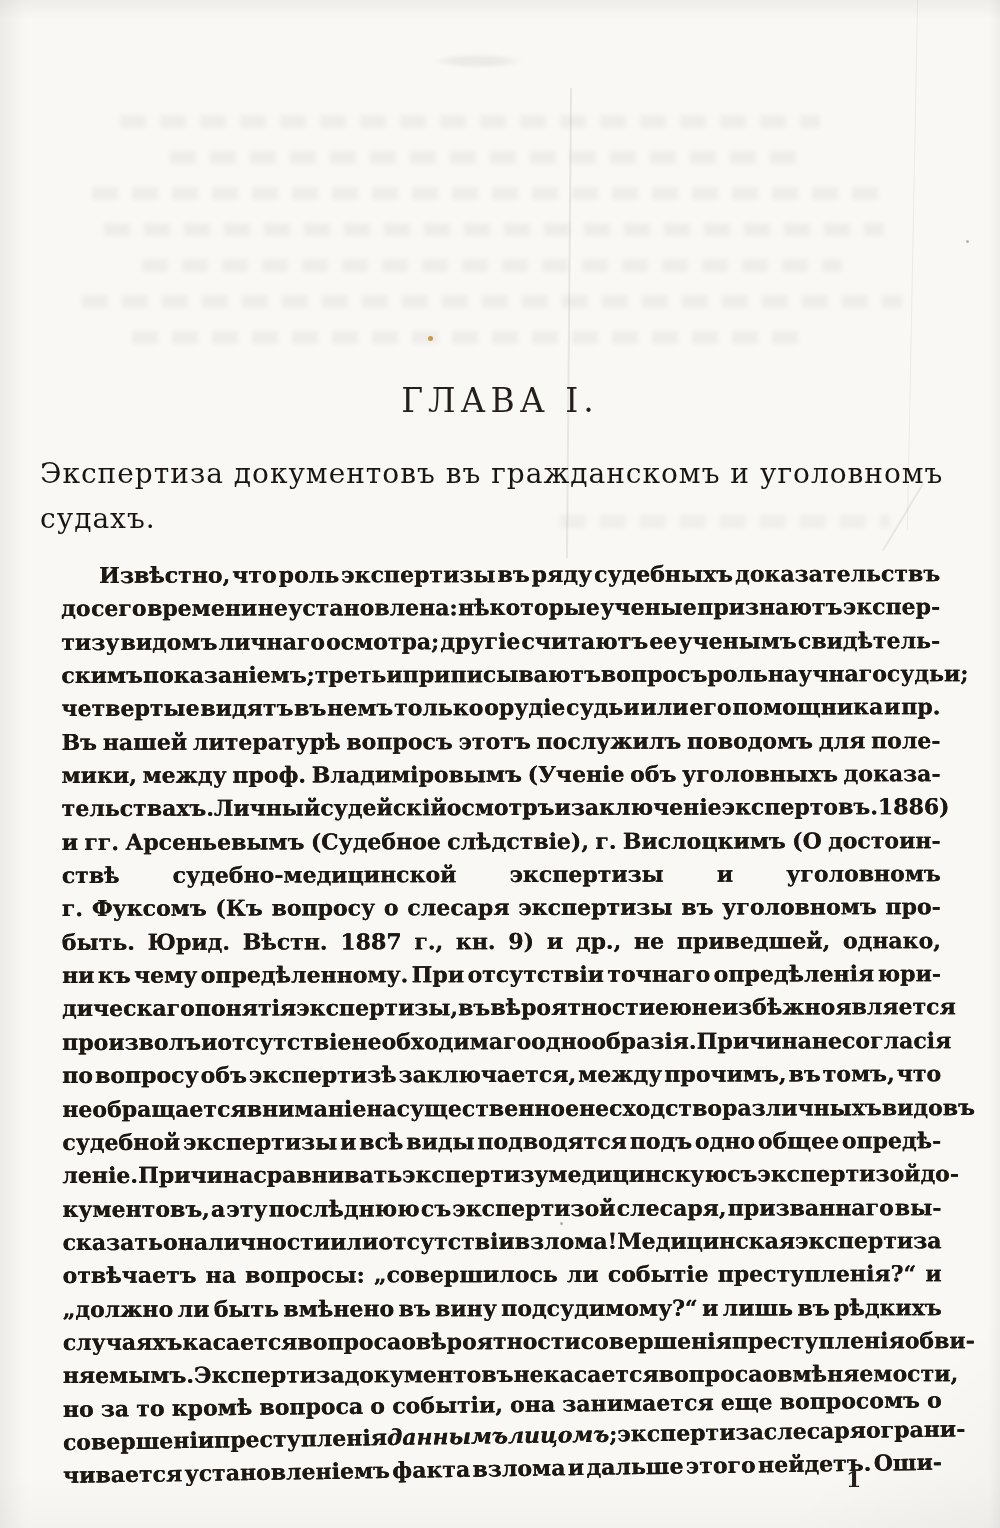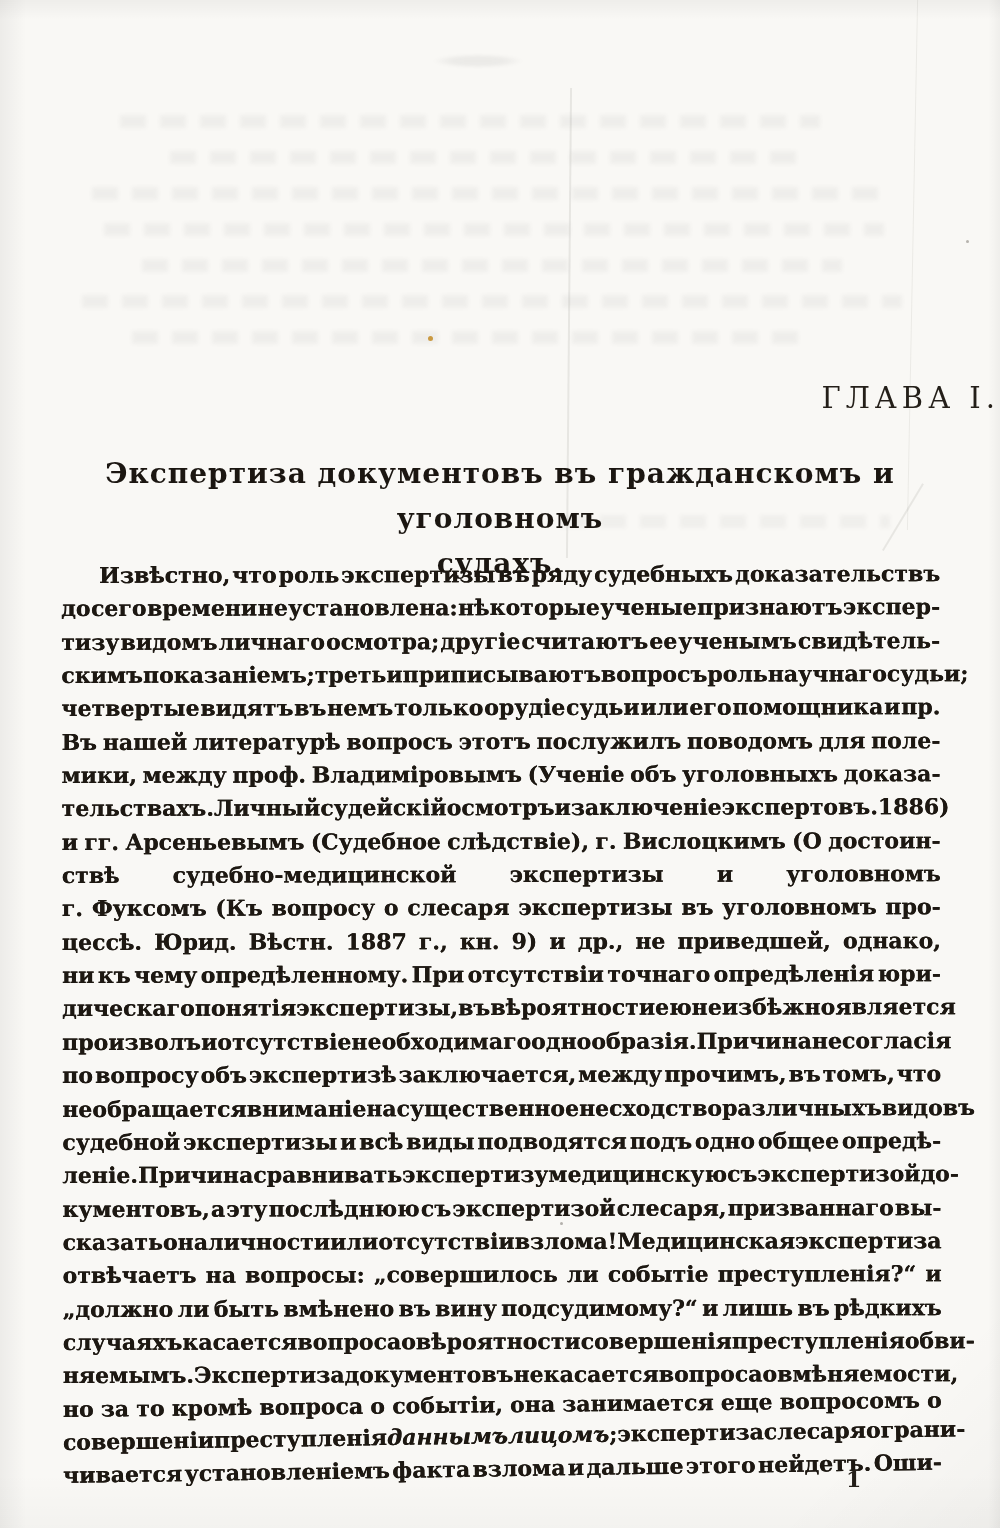--- a/index.html
+++ b/index.html
@@ -27,26 +27,26 @@
   }
   .ghost-orn{
     position:absolute;left:432px;top:54px;width:92px;height:14px;
     opacity:0.10;filter:blur(1.5px);
     background:radial-gradient(ellipse at center,#777 0 40%,transparent 70%);
   }
   .crease{position:absolute;background:rgba(60,55,48,0.09);}
   .speck{position:absolute;border-radius:50%;}
   .heading{
     position:absolute;top:381px;left:0;width:100%;
-    text-align:right;font-size:29px;font-weight:400;
+    text-align:center;font-size:33px;font-weight:400;
     letter-spacing:5px;color:#241f19;
   }
   .title{
     position:absolute;top:451px;left:40px;width:920px;
-    text-align:center;font-size:28px;font-weight:700;
+    text-align:left;font-size:28px;font-weight:400;
     letter-spacing:1px;line-height:45px;color:#1b1611;
   }
   .body-block{
     position:absolute;top:562px;left:61px;width:879px;
     font-size:22px;font-weight:700;color:#1d1812;
     transform:rotate(-0.12deg);transform-origin:top left;
     text-shadow:0.3px 0 0 currentColor;
   }
   .jline{
     display:flex;justify-content:space-between;
@@ -95,21 +95,21 @@
     <div class="jline"><span>до</span><span>сего</span><span>времени</span><span>не</span><span>установлена:</span><span>нѣкоторые</span><span>ученые</span><span>признаютъ</span><span>экспер-</span></div>
     <div class="jline"><span>тизу</span><span>видомъ</span><span>личнаго</span><span>осмотра;</span><span>другіе</span><span>считаютъ</span><span>ее</span><span>ученымъ</span><span>свидѣтель-</span></div>
     <div class="jline"><span>скимъ</span><span>показаніемъ;</span><span>третьи</span><span>приписываютъ</span><span>вопросъ</span><span>роль</span><span>научнаго</span><span>судьи;</span></div>
     <div class="jline"><span>четвертые</span><span>видятъ</span><span>въ</span><span>немъ</span><span>только</span><span>орудіе</span><span>судьи</span><span>или</span><span>его</span><span>помощника</span><span>и</span><span>пр.</span></div>
     <div class="jline"><span>Въ</span><span>нашей</span><span>литературѣ</span><span>вопросъ</span><span>этотъ</span><span>послужилъ</span><span>поводомъ</span><span>для</span><span>поле-</span></div>
     <div class="jline"><span>мики,</span><span>между</span><span>проф.</span><span>Владиміровымъ</span><span>(Ученіе</span><span>объ</span><span>уголовныхъ</span><span>доказа-</span></div>
     <div class="jline"><span>тельствахъ.</span><span>Личный</span><span>судейскій</span><span>осмотръ</span><span>и</span><span>заключеніе</span><span>экспертовъ.</span><span>1886)</span></div>
     <div class="jline"><span>и</span><span>гг.</span><span>Арсеньевымъ</span><span>(Судебное</span><span>слѣдствіе),</span><span>г.</span><span>Вислоцкимъ</span><span>(О</span><span>достоин-</span></div>
     <div class="jline"><span>ствѣ</span><span>судебно-медицинской</span><span>экспертизы</span><span>и</span><span>уголовномъ</span></div>
     <div class="jline"><span>г.</span><span>Фуксомъ</span><span>(Къ</span><span>вопросу</span><span>о</span><span>слесаря</span><span>экспертизы</span><span>въ</span><span>уголовномъ</span><span>про-</span></div>
-    <div class="jline"><span>цессѣ.</span><span>Юрид.</span><span>Вѣстн.</span><span>1887</span><span>г.,</span><span>кн.</span><span>9)</span><span>и</span><span>др.,</span><span>не</span><span>приведшей,</span><span>однако,</span></div>
+    <div class="jline"><span>быть.</span><span>Юрид.</span><span>Вѣстн.</span><span>1887</span><span>г.,</span><span>кн.</span><span>9)</span><span>и</span><span>др.,</span><span>не</span><span>приведшей,</span><span>однако,</span></div>
     <div class="jline"><span>ни</span><span>къ</span><span>чему</span><span>опредѣленному.</span><span>При</span><span>отсутствіи</span><span>точнаго</span><span>опредѣленія</span><span>юри-</span></div>
     <div class="jline"><span>дическаго</span><span>понятія</span><span>экспертизы,</span><span>въ</span><span>вѣроятности</span><span>ею</span><span>неизбѣжно</span><span>является</span></div>
     <div class="jline"><span>произволъ</span><span>и</span><span>отсутствіе</span><span>необходимаго</span><span>однообразія.</span><span>Причина</span><span>несогласія</span></div>
     <div class="jline"><span>по</span><span>вопросу</span><span>объ</span><span>экспертизѣ</span><span>заключается,</span><span>между</span><span>прочимъ,</span><span>въ</span><span>томъ,</span><span>что</span></div>
     <div class="jline"><span>не</span><span>обращается</span><span>вниманіе</span><span>на</span><span>существенное</span><span>несходство</span><span>различныхъ</span><span>видовъ</span></div>
     <div class="jline"><span>судебной</span><span>экспертизы</span><span>и</span><span>всѣ</span><span>виды</span><span>подводятся</span><span>подъ</span><span>одно</span><span>общее</span><span>опредѣ-</span></div>
     <div class="jline"><span>леніе.</span><span>Причина</span><span>сравнивать</span><span>экспертизу</span><span>медицинскую</span><span>съ</span><span>экспертизой</span><span>до-</span></div>
     <div class="jline"><span>кументовъ,</span><span>а</span><span>эту</span><span>послѣднюю</span><span>съ</span><span>экспертизой</span><span>слесаря,</span><span>призваннаго</span><span>вы-</span></div>
     <div class="jline"><span>сказать</span><span>о</span><span>наличности</span><span>или</span><span>отсутствіи</span><span>взлома!</span><span>Медицинская</span><span>экспертиза</span></div>
     <div class="jline"><span>отвѣчаетъ</span><span>на</span><span>вопросы:</span><span>„совершилось</span><span>ли</span><span>событіе</span><span>преступленія?“</span><span>и</span></div>

